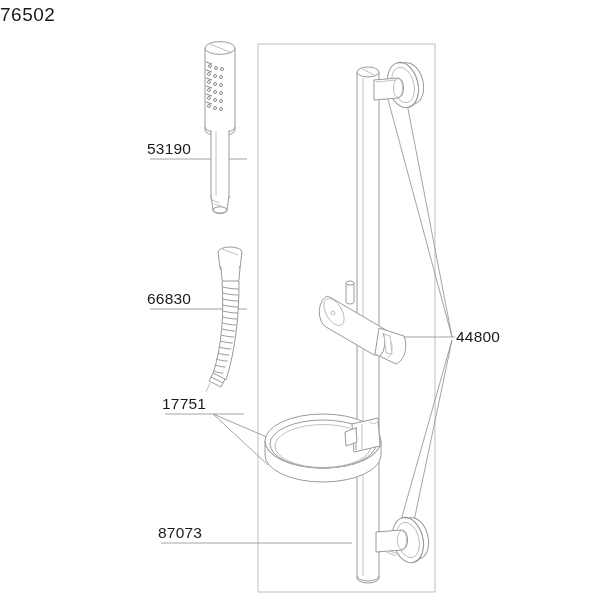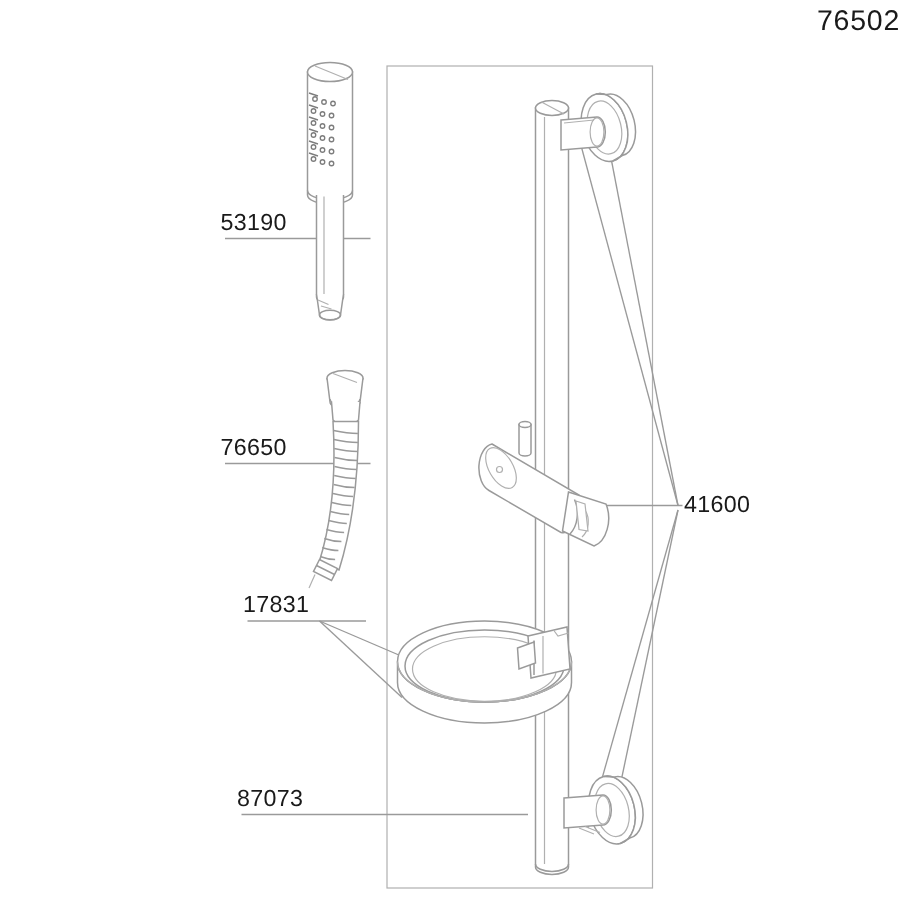--- a/index.html
+++ b/index.html
@@ -9,21 +9,21 @@
     font-family:"Liberation Sans", sans-serif;
     color:#1a1a1a;
     overflow:hidden;
     position:relative;
   }
   #stage{position:absolute;left:0;top:0;width:600px;height:600px;}
   svg#drawing{position:absolute;left:0;top:0;width:600px;height:600px;}
   .title{
     position:absolute;
     left:0;top:4px;width:600px;
-    text-align:right;
+    text-align:left;
     font-size:19px;
     letter-spacing:0.5px;
     color:#1a1a1a;
   }
   .callout{
     position:absolute;
     font-size:15.5px;
     color:#1a1a1a;
     white-space:nowrap;
     letter-spacing:0.2px;
@@ -204,18 +204,18 @@
       <path class="fillw" d="M352 424 L378 418 L380 446 L354 452 Z"></path>
       <path class="ln" d="M356 427 L356 450"></path>
       <path class="ln-t" d="M362 424 L362 449"></path>
       <path class="fillw" d="M345 432 L356 428 L357 442 L346 446 Z"></path>
       <path class="ln-t" d="M369 420 L372 424 L379 422"></path>
     </g>
 
   </svg>
 
   <div class="callout cal-76553">53190</div>
-  <div class="callout cal-76650">76650</div>
-  <div class="callout cal-23905">17831</div>
+  <div class="callout cal-76650">66830</div>
+  <div class="callout cal-23905">17751</div>
   <div class="callout cal-76602">87073</div>
-  <div class="callout cal-23900">41600</div>
+  <div class="callout cal-23900">44800</div>
 
 </div>
 
 </body></html>

